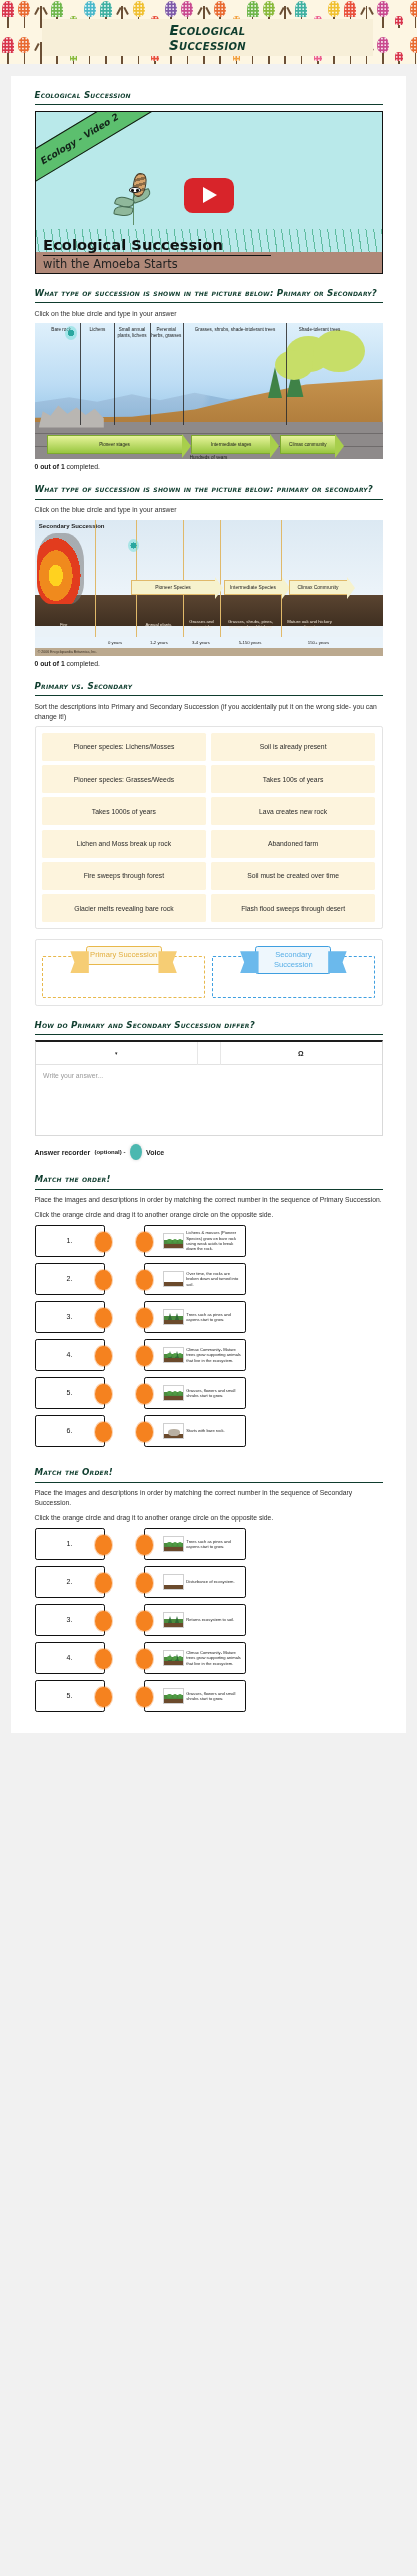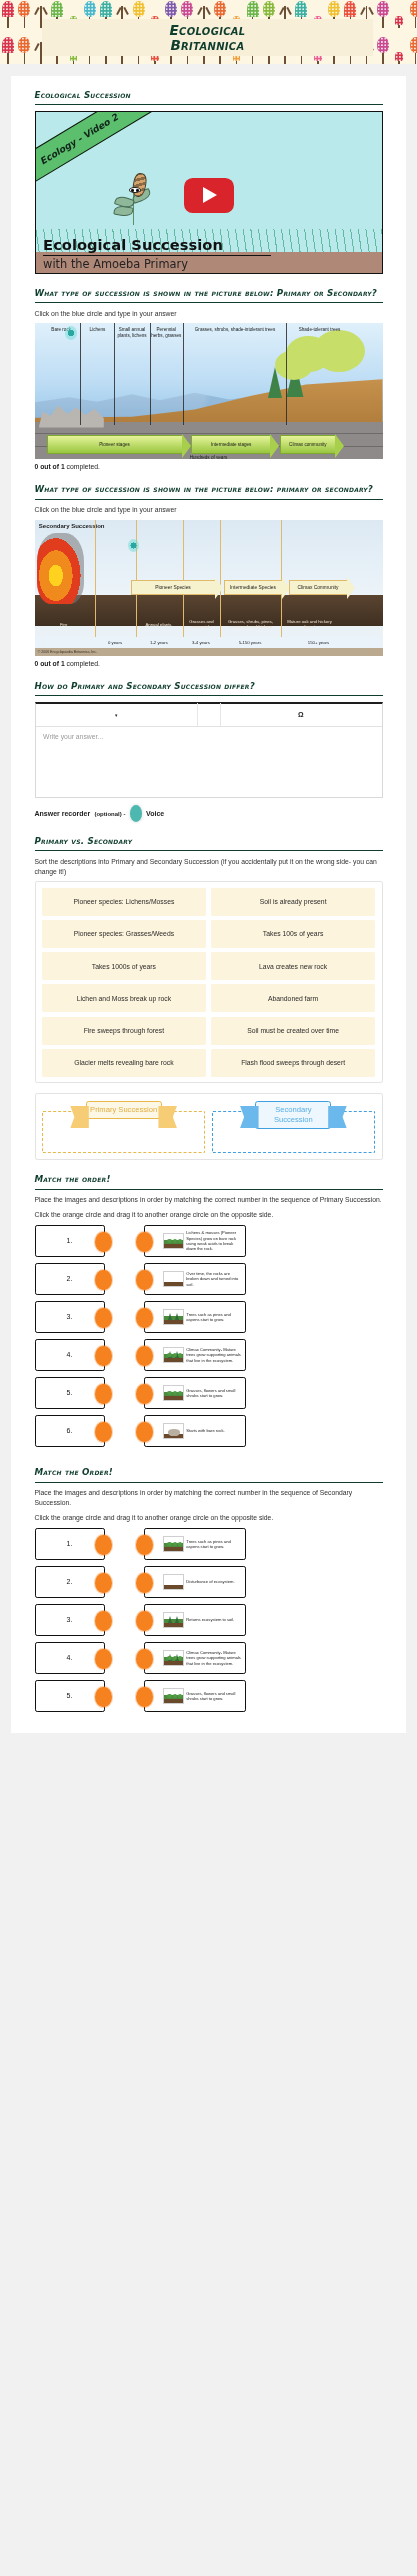--- a/index.html
+++ b/index.html
@@ -558,21 +558,21 @@
           <div class="crown tri" style="background-color: rgb(216, 52, 74);"></div>
           <div class="trunk"></div>
         </div>
         <div class="tree">
           <div class="crown" style="background-color: rgb(232, 106, 48);"></div>
           <div class="trunk"></div>
         </div>
       </div>
     <div class="banner-title-box">
       <div class="fancy">Ecological</div>
-      <div class="fancy">Britannica</div>
+      <div class="fancy">Succession</div>
     </div>
   </div>
 
   <div class="sheet">
   <div class="inner">
 
     <div class="section">
       <h2 class="qtitle">Ecological Succession</h2>
       <hr class="rule">
       <div class="video">
@@ -588,21 +588,21 @@
               <div class="leaf l2"></div>
               <div class="leaf l3"></div>
           <div class="worm"></div>
               <div class="eyes"></div>
         </div>
         <div class="play-btn">
               <div class="tri"></div>
             </div>
         <div class="vid-caption">
           <div class="line1">Ecological Succession</div>
-          <div class="line2">with the Amoeba Primary</div>
+          <div class="line2">with the Amoeba Starts</div>
         </div>
       </div>
     </div>
 
     <div class="section">
       <h2 class="qtitle">What type of succession is shown in the picture below: Primary or Secondary?</h2>
       <hr class="rule">
       <div class="instr">Click on the blue circle and type in your answer</div>
 
       <div class="fig-primary">
@@ -690,20 +690,54 @@
           <span style="width:47px;text-align:center">1-2 years</span>
           <span style="width:37px;text-align:center">3-4 years</span>
           <span style="width:61px;text-align:center">5-150 years</span>
           <span style="width:76px;text-align:center">150+ years</span>
         </div>
         <div class="credit">© 2006 Encyclopaedia Britannica, Inc.</div>
       </div>
 
       <div class="completed">
         <b>0 out of 1</b><span> completed.</span>
+      </div>
+    </div>
+
+    <div class="section">
+      <h2 class="qtitle">Primary vs. Secondary</h2>
+      <hr class="rule">
+      <div class="instr">Sort the descriptions into Primary and Secondary Succession (if you accidentally put it on the wrong side- you can change it!)</div>
+
+      <div class="sort-wrap">
+        <div class="sort-grid" id="sortGrid">
+              <div class="sort-card">Pioneer species: Lichens/Mosses</div>
+              <div class="sort-card">Soil is already present</div>
+              <div class="sort-card">Pioneer species: Grasses/Weeds</div>
+              <div class="sort-card">Takes 100s of years</div>
+              <div class="sort-card">Takes 1000s of years</div>
+              <div class="sort-card">Lava creates new rock</div>
+              <div class="sort-card">Lichen and Moss break up rock</div>
+              <div class="sort-card">Abandoned farm</div>
+              <div class="sort-card">Fire sweeps through forest</div>
+              <div class="sort-card">Soil must be created over time</div>
+              <div class="sort-card">Glacier melts revealing bare rock</div>
+              <div class="sort-card">Flash flood sweeps through desert</div>
+            </div>
+      </div>
+
+      <div class="drop-wrap">
+        <div class="drop-col">
+          <div class="banner-tab">Primary Succession</div>
+          <div class="drop-zone"></div>
+        </div>
+        <div class="drop-col blue">
+          <div class="banner-tab">Secondary Succession</div>
+          <div class="drop-zone"></div>
+        </div>
       </div>
     </div>
 
     <div class="section">
       <h2 class="qtitle">How do Primary and Secondary Succession differ?</h2>
       <hr class="rule">
       <div class="answer-box">
         <div class="toolbar">
           <div class="tb-cell">
             <span class="caret">▾</span>
@@ -719,54 +753,20 @@
       </div>
       <div class="recorder">
         <span>Answer recorder</span>
         <span class="opt">(optional) -</span>
         <span class="teal-dot"></span>
         <span class="vlabel">Voice</span>
       </div>
     </div>
 
     <div class="section">
-      <h2 class="qtitle">Primary vs. Secondary</h2>
-      <hr class="rule">
-      <div class="instr">Sort the descriptions into Primary and Secondary Succession (if you accidentally put it on the wrong side- you can change it!)</div>
-
-      <div class="sort-wrap">
-        <div class="sort-grid" id="sortGrid">
-              <div class="sort-card">Pioneer species: Lichens/Mosses</div>
-              <div class="sort-card">Soil is already present</div>
-              <div class="sort-card">Pioneer species: Grasses/Weeds</div>
-              <div class="sort-card">Takes 100s of years</div>
-              <div class="sort-card">Takes 1000s of years</div>
-              <div class="sort-card">Lava creates new rock</div>
-              <div class="sort-card">Lichen and Moss break up rock</div>
-              <div class="sort-card">Abandoned farm</div>
-              <div class="sort-card">Fire sweeps through forest</div>
-              <div class="sort-card">Soil must be created over time</div>
-              <div class="sort-card">Glacier melts revealing bare rock</div>
-              <div class="sort-card">Flash flood sweeps through desert</div>
-            </div>
-      </div>
-
-      <div class="drop-wrap">
-        <div class="drop-col">
-          <div class="banner-tab">Primary Succession</div>
-          <div class="drop-zone"></div>
-        </div>
-        <div class="drop-col blue">
-          <div class="banner-tab">Secondary Succession</div>
-          <div class="drop-zone"></div>
-        </div>
-      </div>
-    </div>
-
-    <div class="section">
       <h2 class="qtitle">Match the order!</h2>
       <hr class="rule">
       <div class="instr">Place the images and descriptions in order by matching the correct number in the sequence of Primary Succession.</div>
       <div class="instr">Click the orange circle and drag it to another orange circle on the opposite side.</div>
       <div class="match-list" id="match1List">
             <div class="match-row">
               <div class="mcell left">
                 <span>1.</span>
                 <span class="dot"></span>
               </div>

